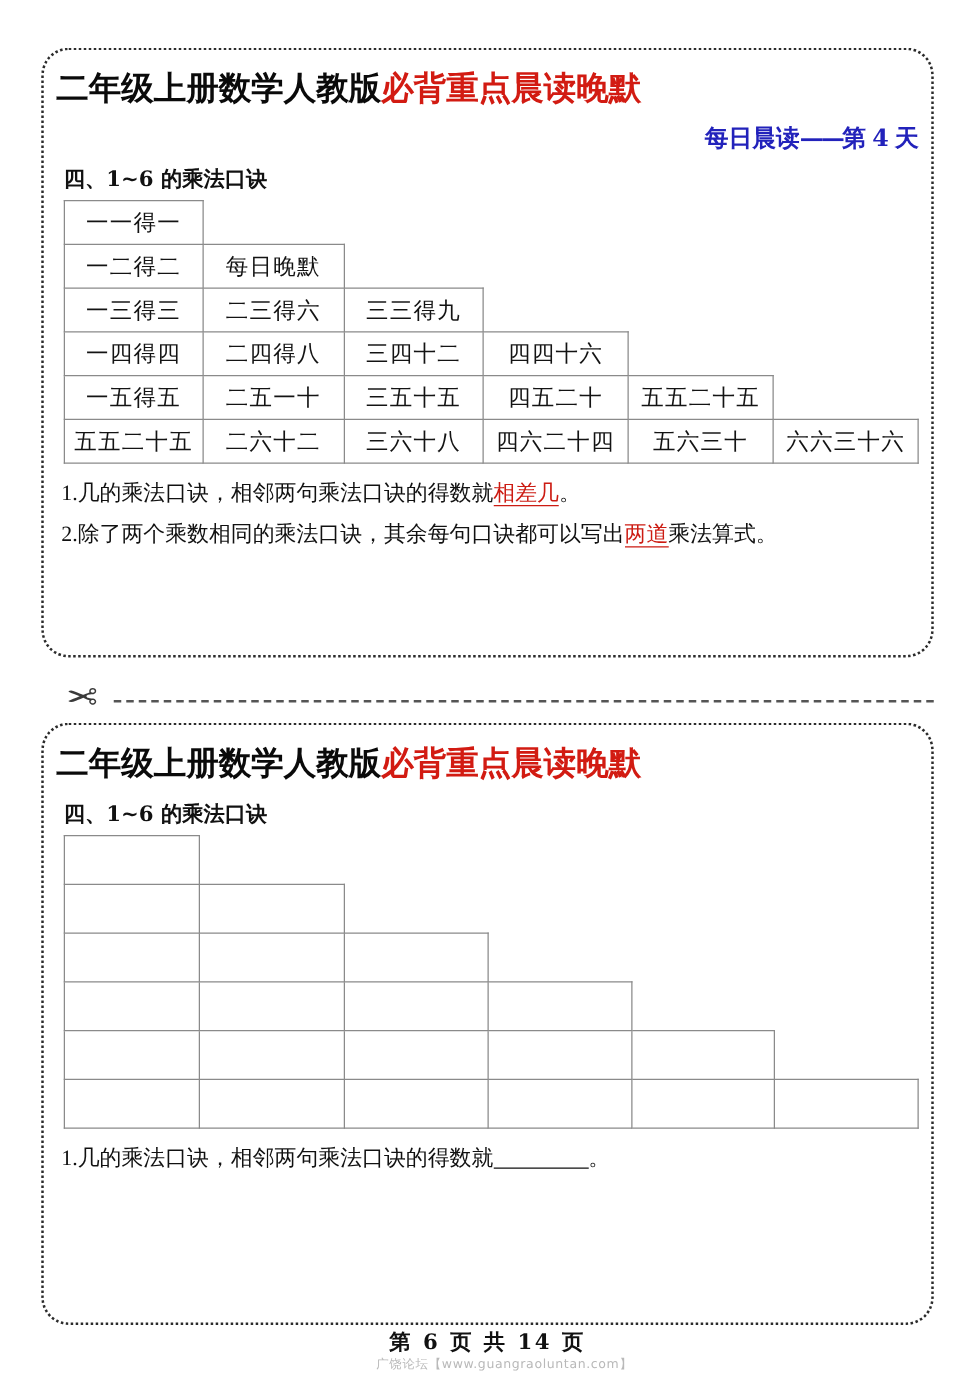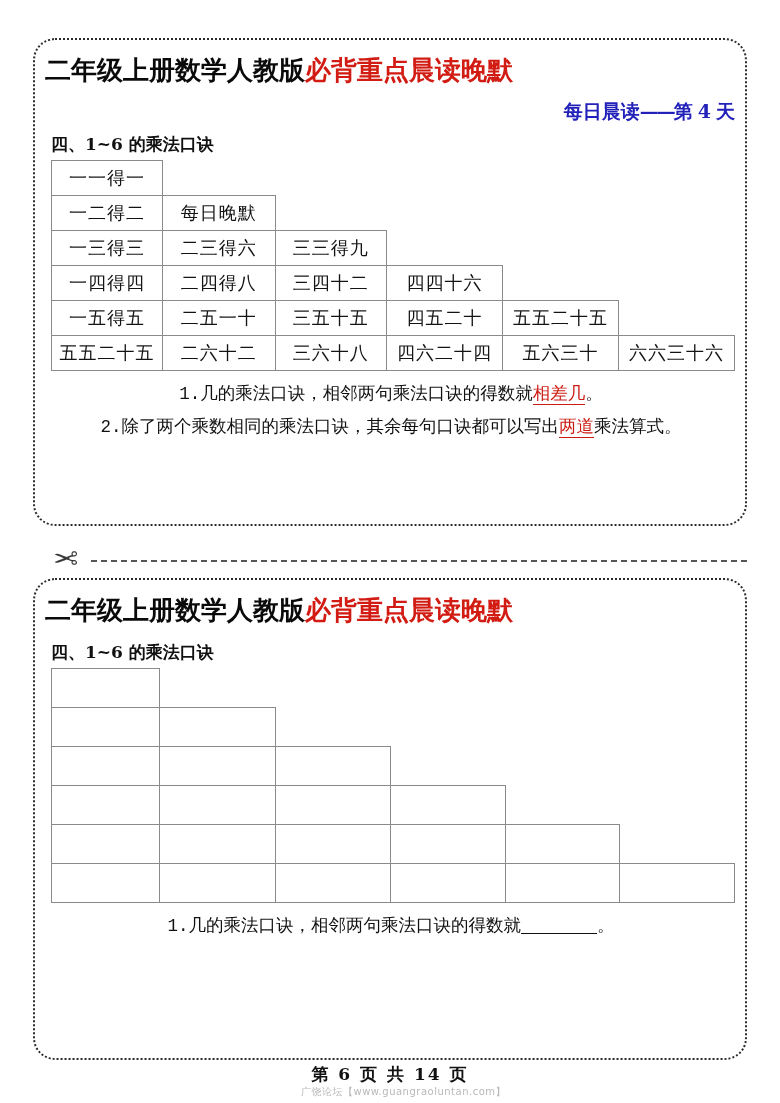--- a/index.html
+++ b/index.html
@@ -102,26 +102,26 @@
   .stair col.c2 { width: 120px; }
   .stair col.c3 { width: 120px; }
   .stair col.c4 { width: 120px; }
   .stair col.c5 { width: 120px; }
 
   
   .notes {
     margin: 8px 2px 0 4px;
   }
   .note {
-    font-family: Liberation Mono, monospace;
+    font-family: Liberation Serif, serif;
     font-size: 17.5px;
     color: #111111;
     line-height: 31px;
     margin: 0 0 2px 0;
-    text-align: center;
+    text-align: left;
   }
   .hl {
     color: #cc1b12;
     border-bottom: 1.6px solid #cc1b12;
   }
   .fill-long {
     display: inline-block;
     width: 76px;
     border-bottom: 1.6px solid #111111;
     vertical-align: -3px;

